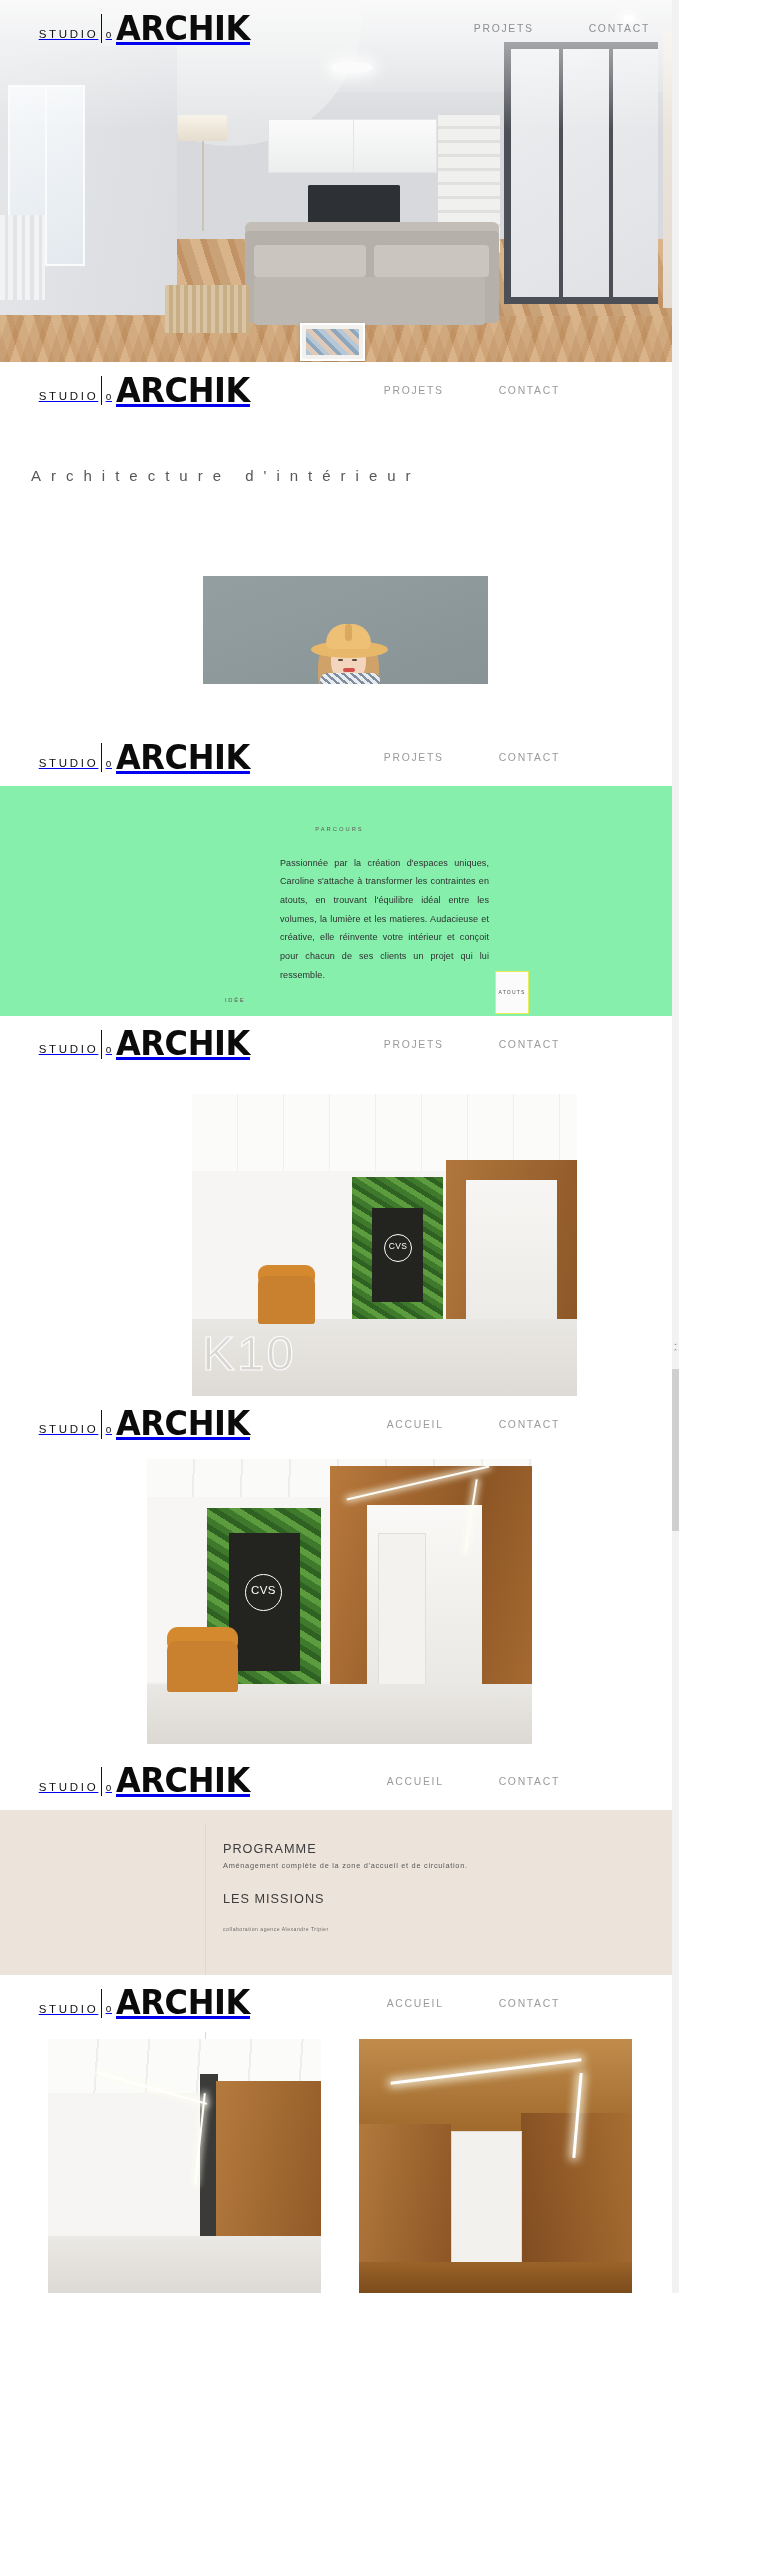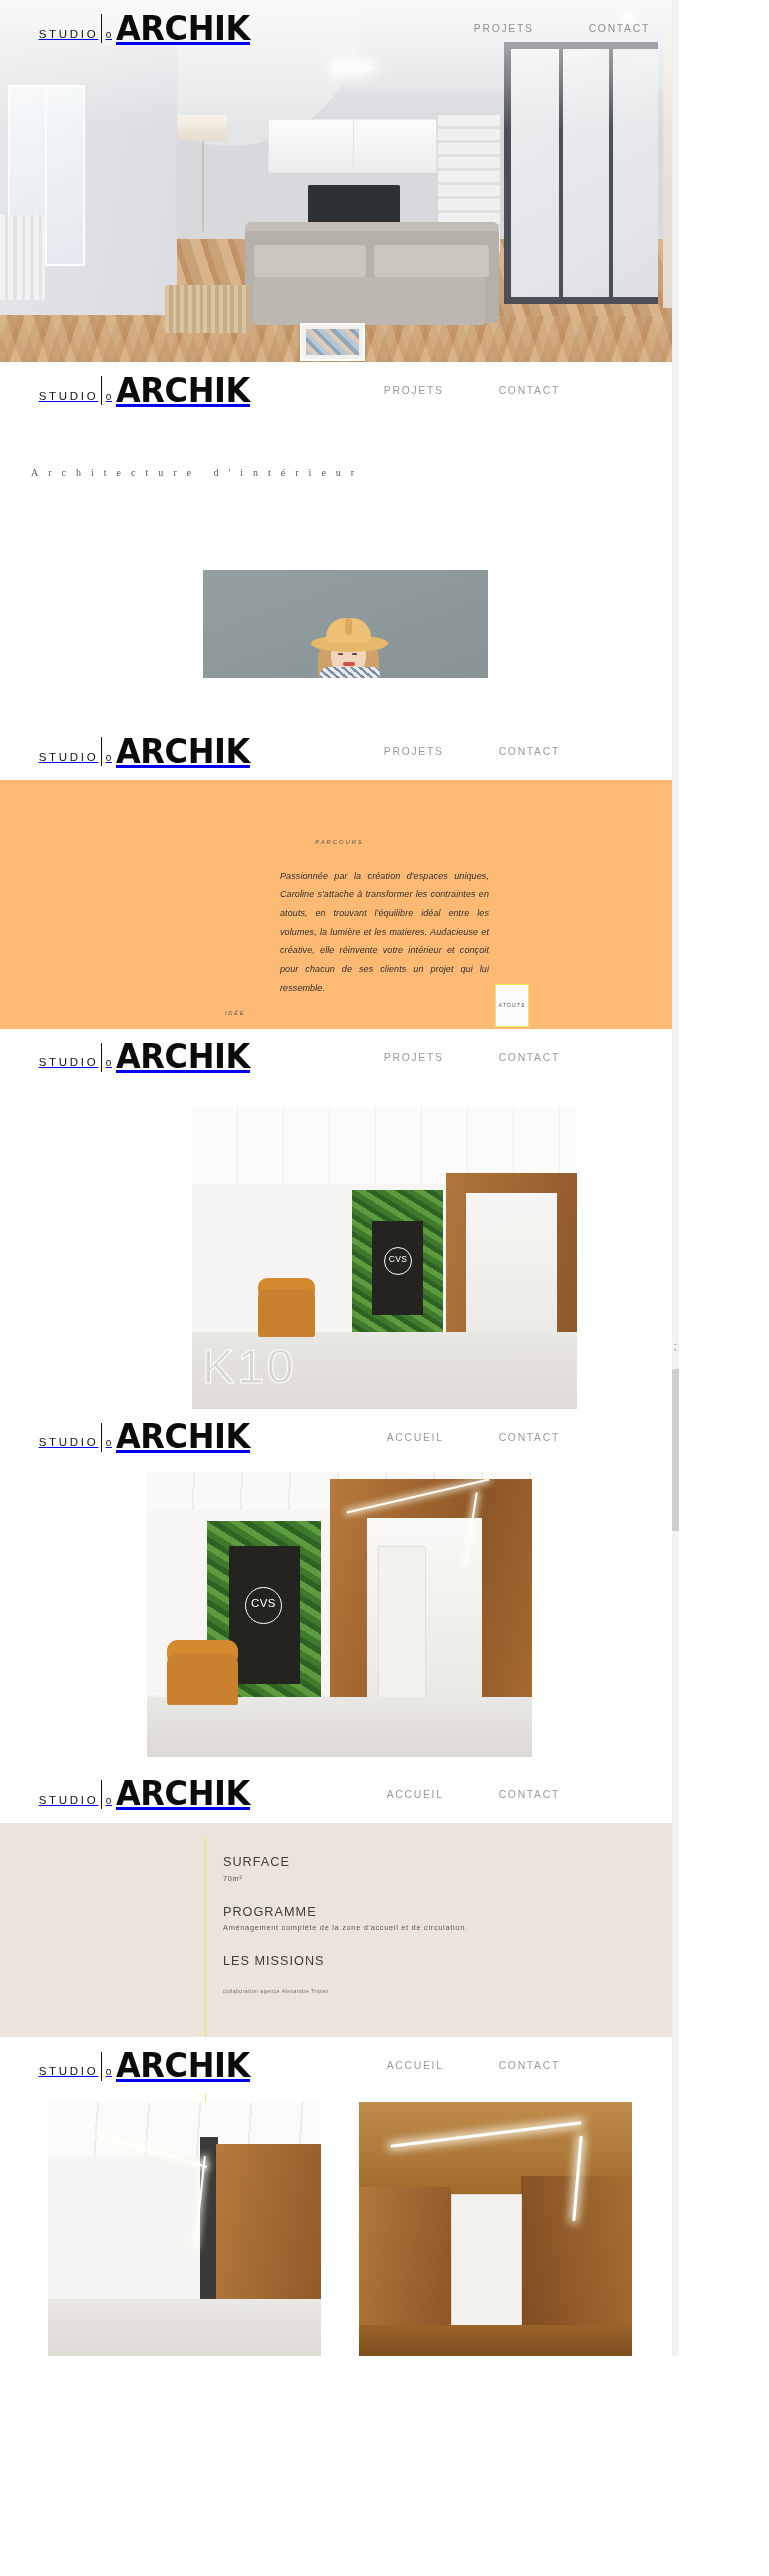--- a/index.html
+++ b/index.html
@@ -139,22 +139,22 @@
   .scroll-arrow .tip:before,
   .scroll-arrow .tip:after{
     content:""; position:absolute; top:0; width:1.4px; height:24.6px; background:#e8ea50;
   }
   .scroll-arrow .tip:before{ left:2.3px; transform-origin:top left; transform:rotate(-24deg); }
   .scroll-arrow .tip:after { right:2.3px; transform-origin:top right; transform:rotate(24deg); }
 
   
   .sec-title-wrap { background:#fff; padding:48px 0 92px 0; }
   .sec-title {
-    font-size:10px; letter-spacing:10px; color:#575757;
-    font-weight:400; padding-left:31px; white-space:nowrap;font-family:Liberation Serif, serif;
+    font-size:15px; letter-spacing:10px; color:#575757;
+    font-weight:400; padding-left:31px; white-space:nowrap;
   }
 
   
   .portrait-wrap { background:#fff; padding:0 0 45px 0; display:flex; justify-content:center;}
   .portrait {
     width:285px; height:108px; background:#8e9a9c; position:relative; overflow:hidden;
     margin-left:12.3px;
   }
   .p-wall { position:absolute; inset:0;
     background:linear-gradient(160deg,#939fa1,#879395);}
@@ -173,21 +173,21 @@
   .p-mouth { position:absolute; left:140px; top:92px; width:12.3px; height:3.8px;
     background:#d24f4a; border-radius:3.1px;}
   .p-eye1 { position:absolute; left:135px; top:83px; width:4.6px; height:2.3px; background:#5a4a3c; border-radius:2.3px;}
   .p-eye2 { position:absolute; left:149px; top:83px; width:4.6px; height:2.3px; background:#5a4a3c; border-radius:2.3px;}
   .p-scarf { position:absolute; left:117px; top:97px; width:60px; height:15.4px;
     background:repeating-linear-gradient(40deg,#e9ecef 0 3.1px,#7f8da0 3.1px 5.4px);
     border-radius:9.2px;}
 
   
   .about {
-    background:#fdba74; padding:59px 0 31px 0; position:relative;font-style:italic;
+    background:#86efac; padding:40px 0 31px 0; position:relative;
   }
   .about-label-top {
     text-align:center; font-size:5.8px; letter-spacing:2px; color:#5f5b57;
     margin-bottom:21.5px; text-transform:uppercase;
   }
   .about-body { position:relative; width:769px; }
   .about-idee {
     position:absolute; left:225px; top:143px;
     font-size:5.8px; letter-spacing:1.7px; color:#5f5b57; text-transform:uppercase;
   }
@@ -505,24 +505,20 @@
     <nav class="nav">
       <a href="#">ACCUEIL</a>
       <a href="#">CONTACT</a>
     </nav>
   </header>
 
   <section class="details">
     <div class="details-rule"></div>
     <div class="details-inner">
       <div class="d-block">
-        <div class="d-h">SURFACE</div>
-        <div class="d-p">70m²</div>
-      </div>
-      <div class="d-block">
         <div class="d-h">PROGRAMME</div>
         <div class="d-p">Aménagement complète de la zone d'accueil et de circulation.</div>
       </div>
       <div class="d-block">
         <div class="d-h">LES MISSIONS</div>
       </div>
       <div class="d-credit">collaboration agence Alexandre Tripier</div>
     </div>
   </section>
 

